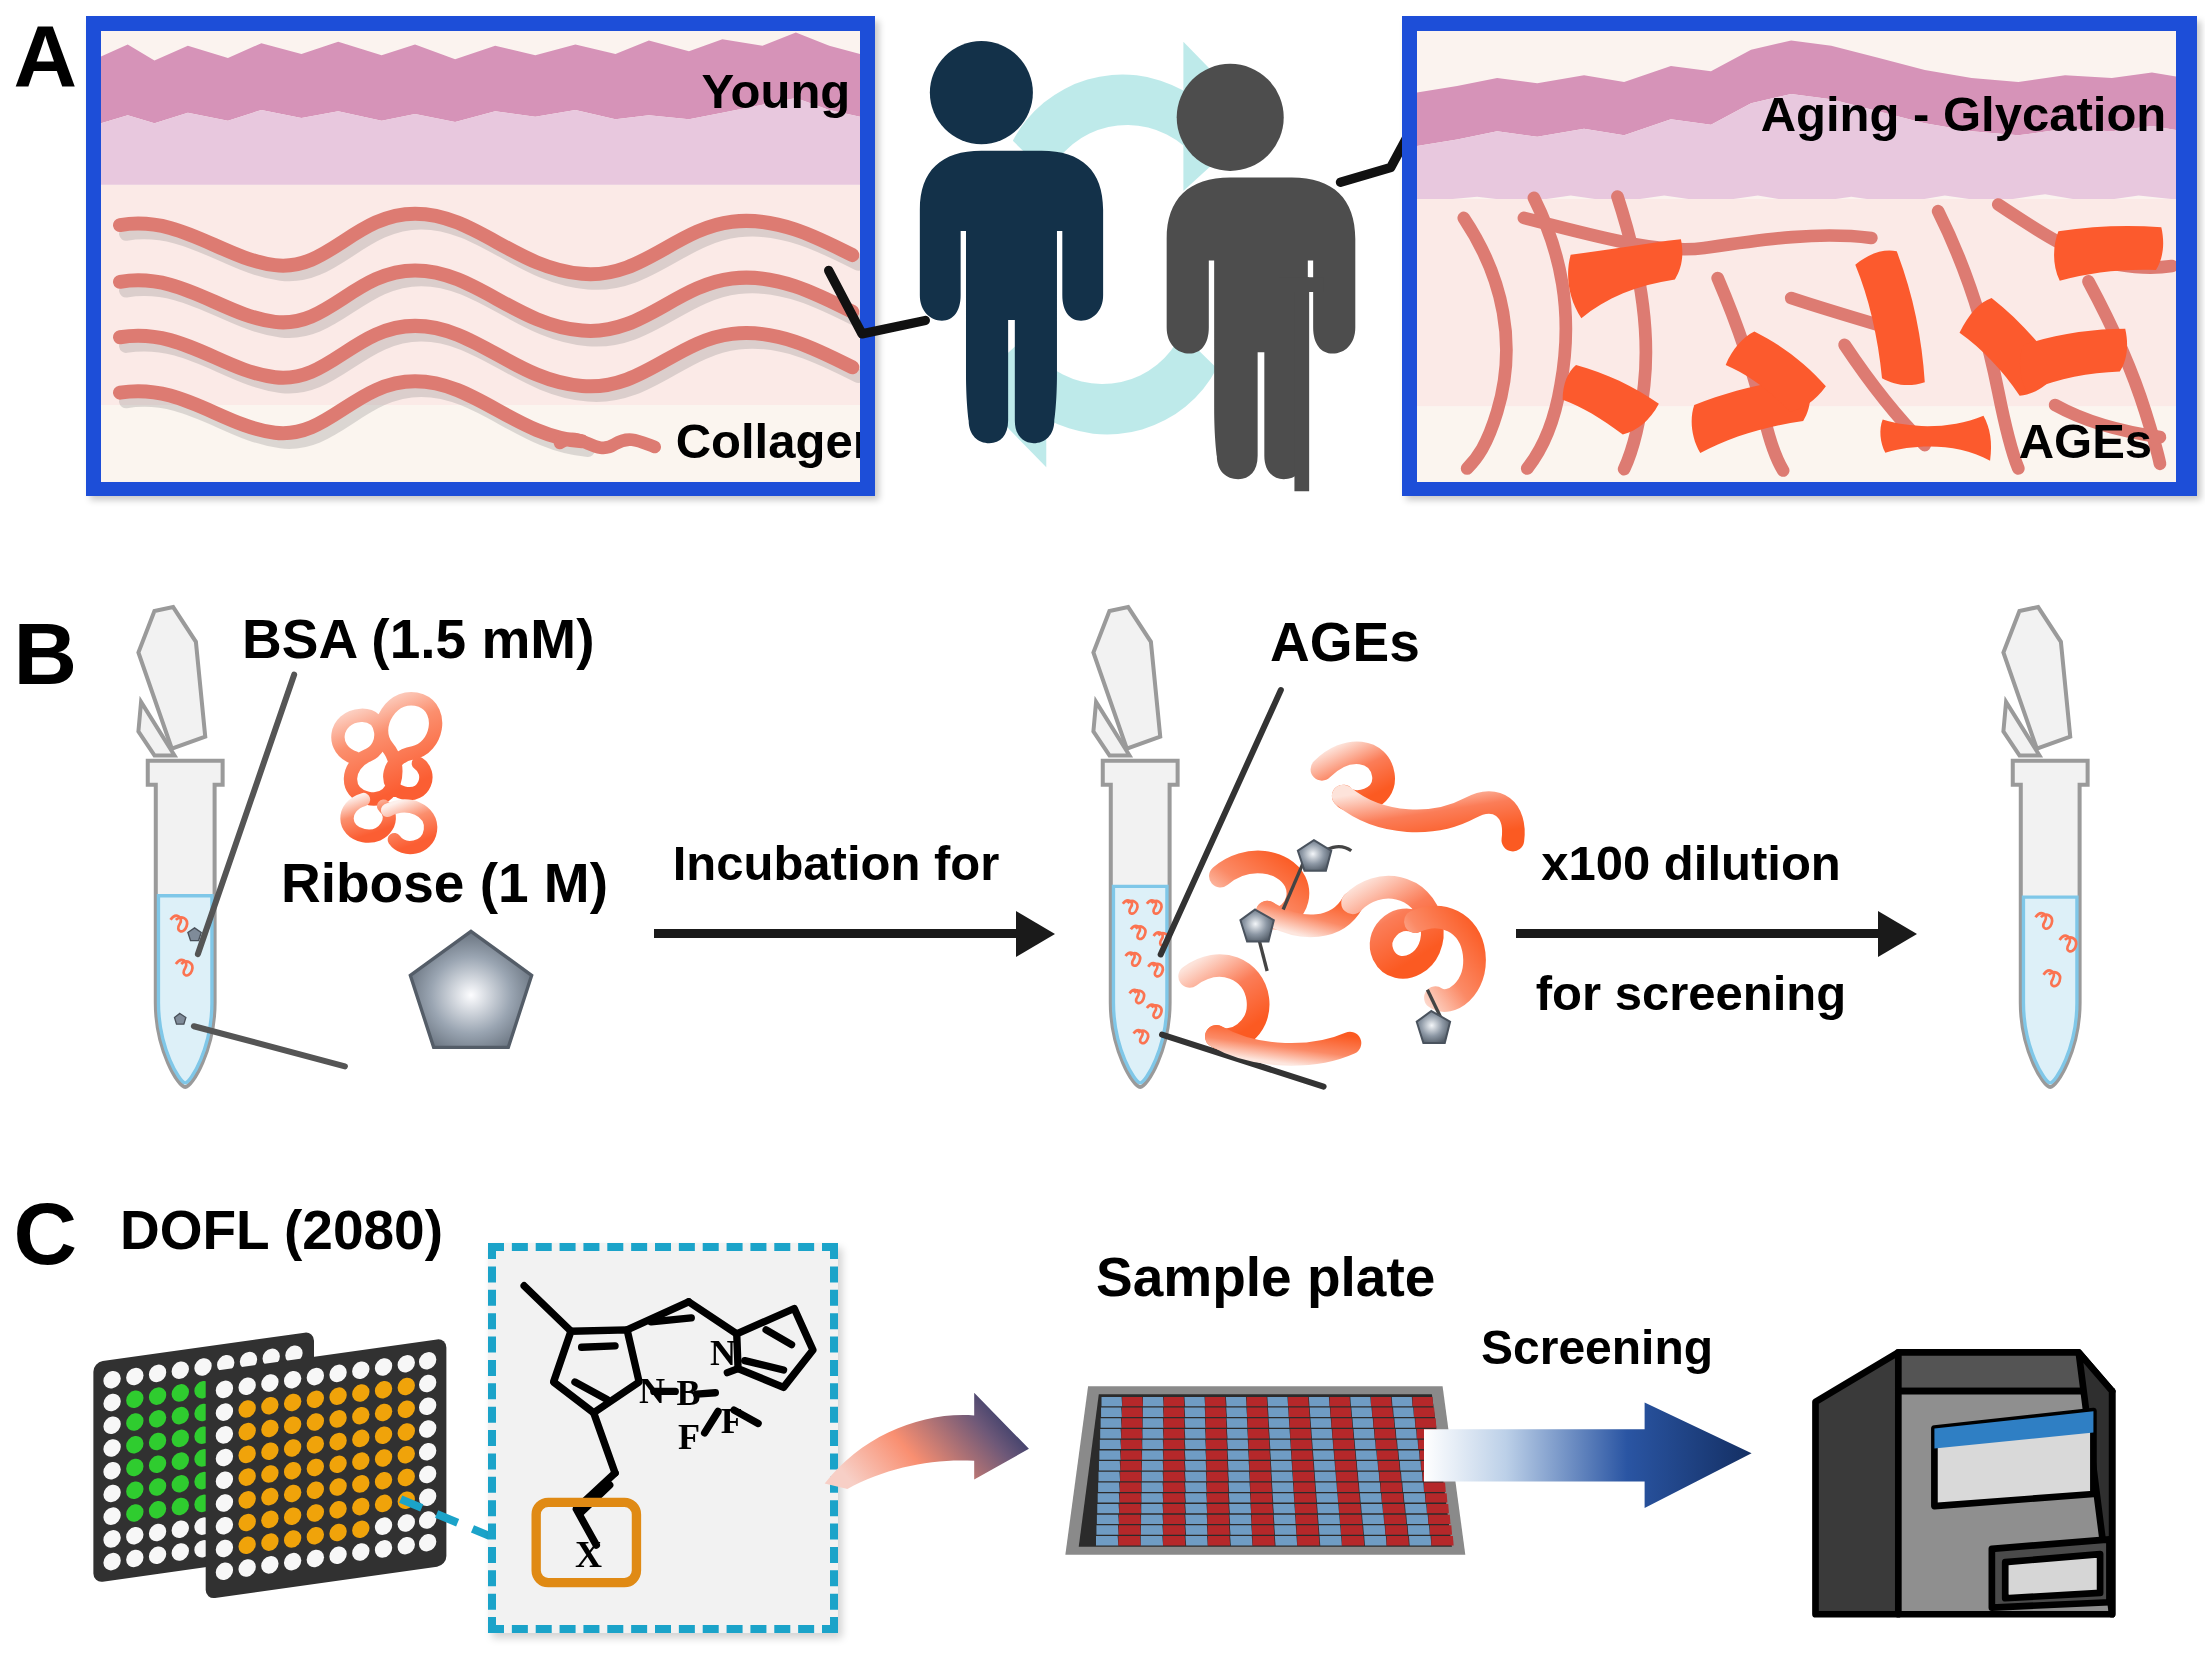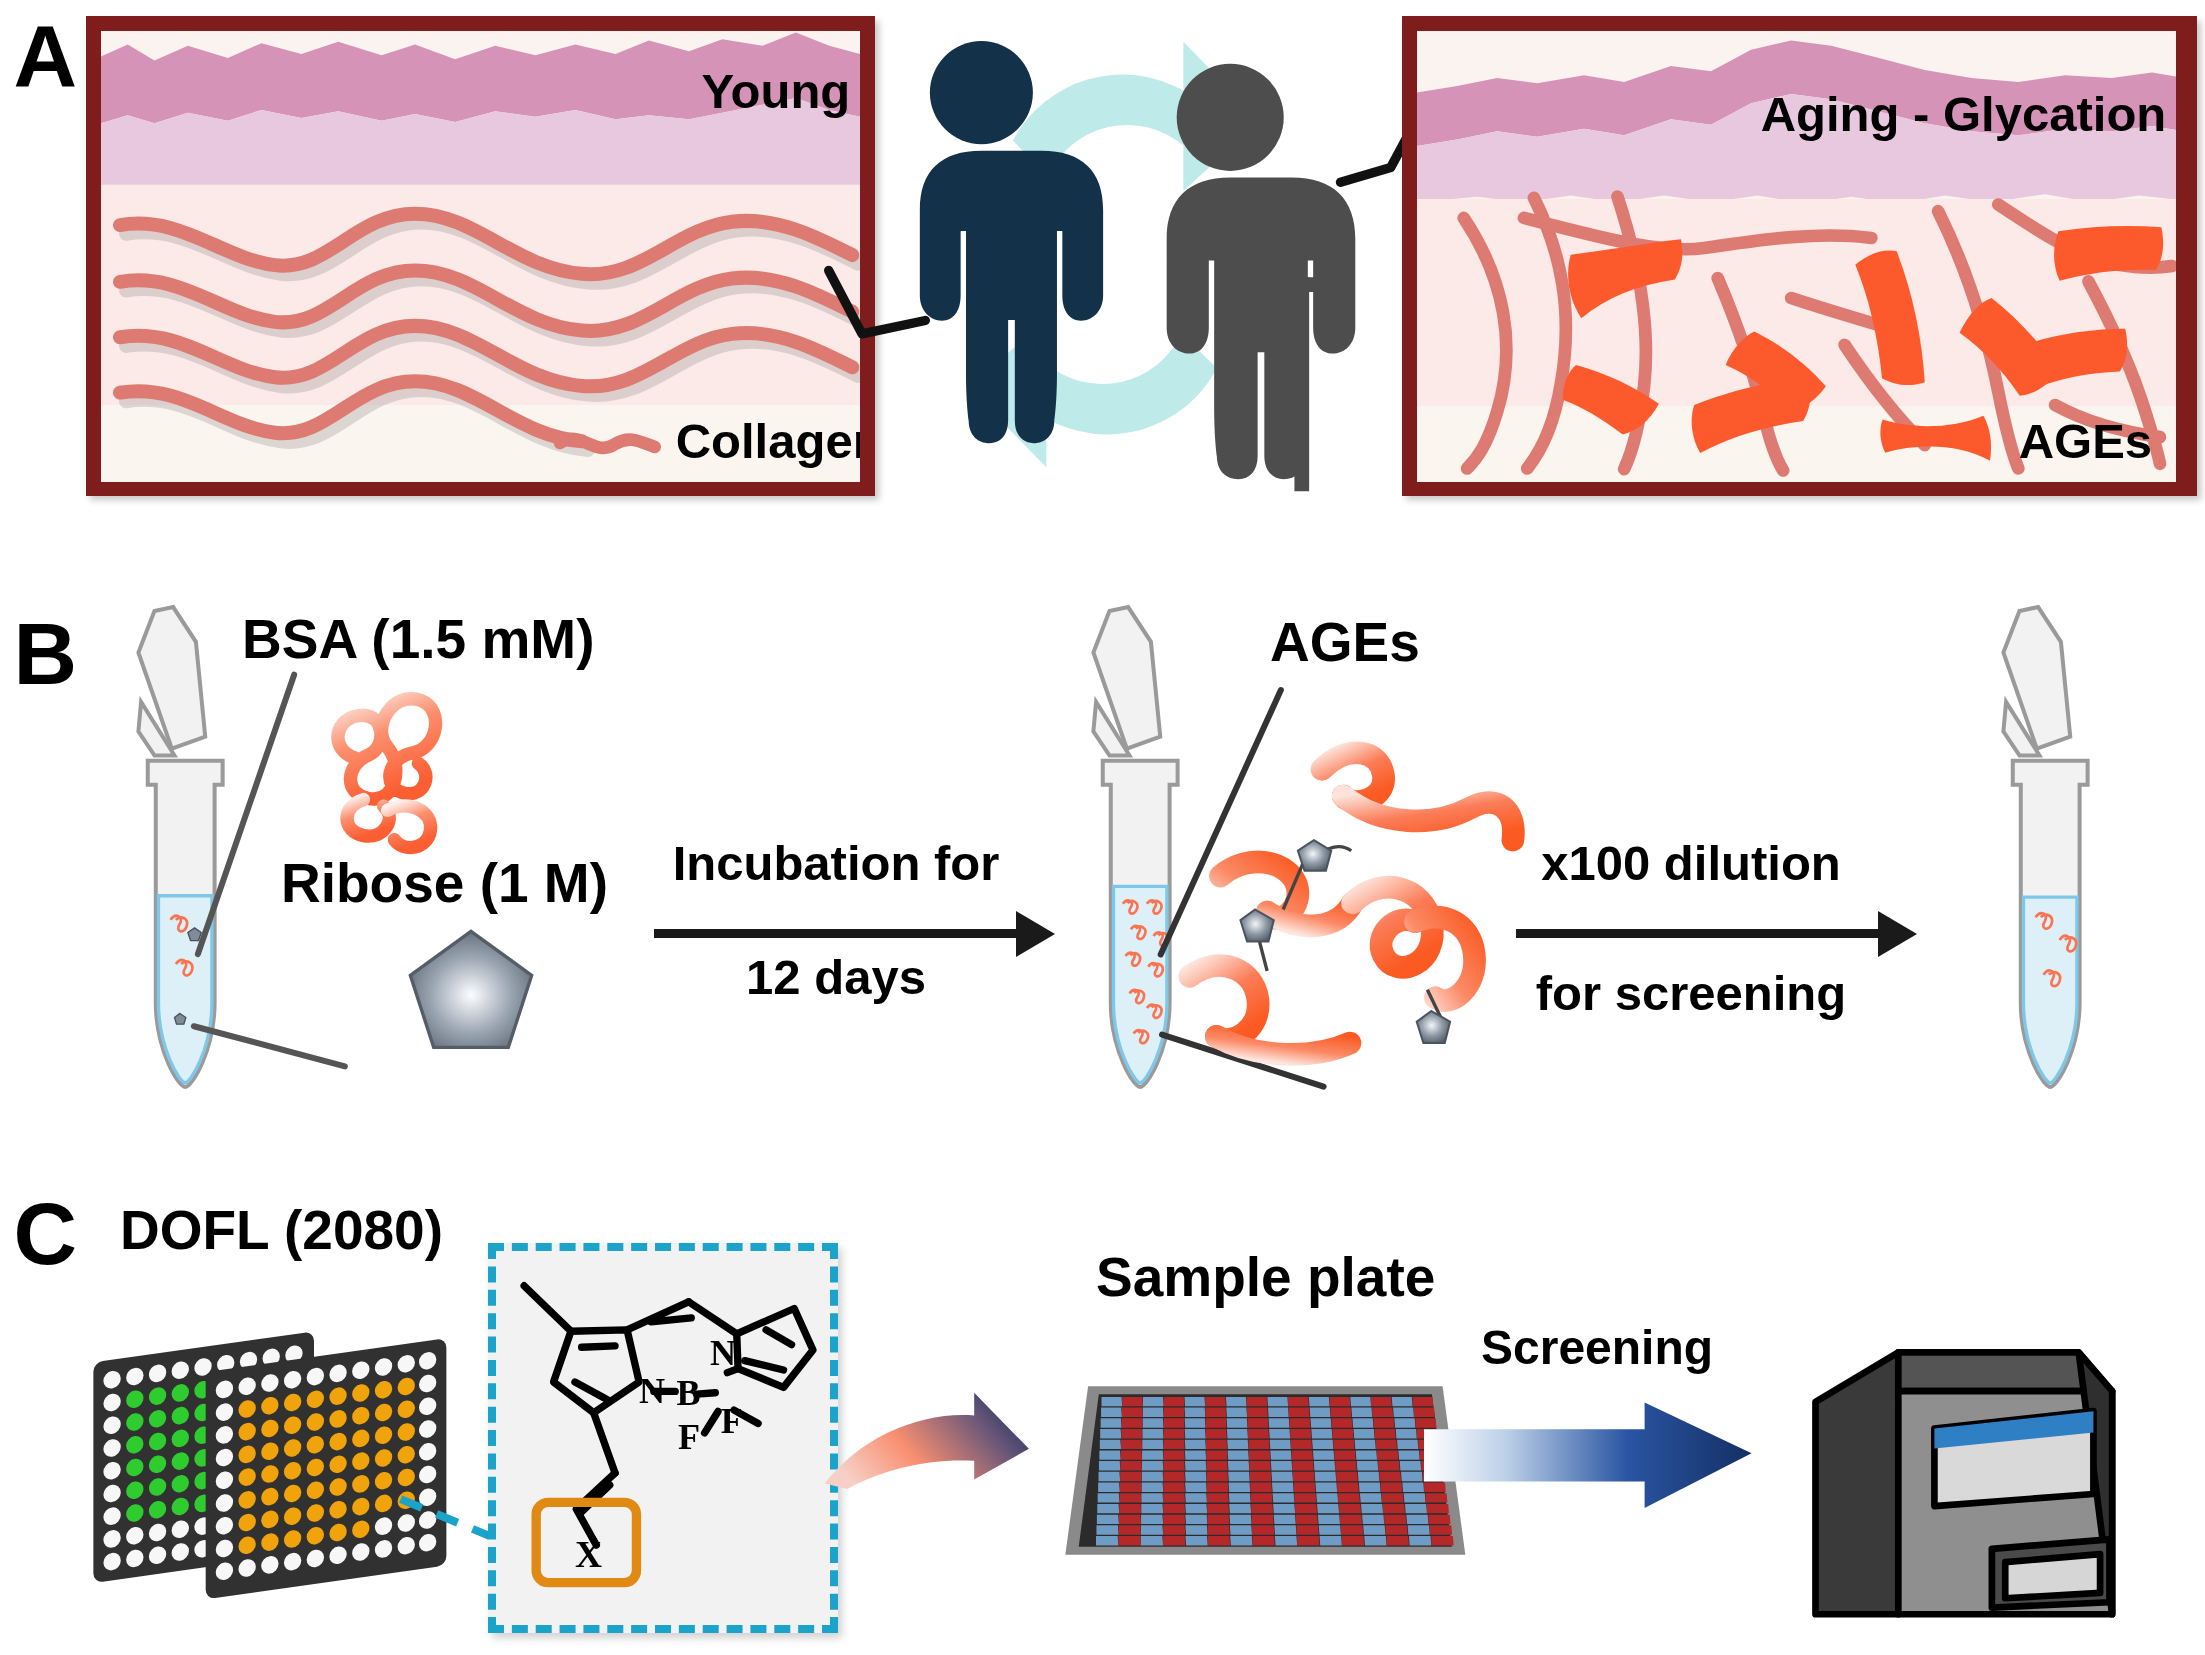--- a/index.html
+++ b/index.html
@@ -5,21 +5,21 @@
   html,body{margin:0;padding:0;background:#ffffff;}
   body{width:2205px;height:1656px;position:relative;overflow:hidden;
        font-family:"Liberation Sans",sans-serif;color:#000;}
   .fig{position:absolute;left:0;top:0;width:2205px;height:1656px;}
   .abs{position:absolute;}
 
   
   .panel-letter{font-weight:bold;font-size:88px;line-height:1;letter-spacing:-1.3px;}
 
   
-  .skin-box{background:#7f1d1d;box-shadow:4px 5.3px 6.7px rgba(0,0,0,.22);}
+  .skin-box{background:#1d4ed8;box-shadow:4px 5.3px 6.7px rgba(0,0,0,.22);}
   .skin-inner{position:absolute;overflow:hidden;background:#fbf3ef;}
   .dermis{position:absolute;left:0;right:0;background:#fbeae7;}
   .hypo{position:absolute;left:0;right:0;bottom:0;background:#fbf5ef;}
   .label-in-box{position:absolute;font-weight:bold;font-size:49px;color:#000;
      line-height:1;white-space:nowrap;}
 
   
   .hdg{font-weight:bold;font-size:55px;line-height:1;white-space:nowrap;}
   .hdg-sm{font-weight:bold;font-size:48px;line-height:1;white-space:nowrap;}
   .arrow-label{font-weight:bold;font-size:49px;line-height:1.02;white-space:nowrap;text-align:center;}
@@ -198,21 +198,20 @@
         <stop offset="55%" stop-color="#9aa5b2"></stop>
         <stop offset="100%" stop-color="#5d6773"></stop>
       </radialGradient>
     </defs>
     <polygon points="105,14 196,80 161,188 49,188 14,80" fill="url(#rg1)" stroke="#545d68" stroke-width="5"></polygon>
   </svg>
 
   <div class="abs arrow-label" style="left:642px;top:839px;width:388px;">Incubation for</div>
   <div class="abs blk-line" style="left:654px;top:929px;width:364px;"></div>
   <div class="abs blk-head" style="left:1016px;top:911px;"></div>
-  <div class="abs arrow-label" style="left:642px;top:953px;width:388px;">12 days</div>
 
   <svg class="abs" style="left:1029px;top:595px;" width="201" height="508" viewBox="0 0 300 760">
     <g stroke="#9a9a9a" stroke-width="6" fill="#f2f2f2">
       <path d="M146,230 L96,86 L120,24 L148,18 L182,70 L196,212 Z"></path>
       <path d="M120,240 L96,204 L100,160 L150,240 Z"></path>
       <path d="M110,248 L222,248 L222,284 L210,284 L210,610 C210,680 176,736 166,736 C156,736 122,680 122,610 L122,284 L110,284 Z"></path>
     </g>
     <path d="M126,436 L206,436 L206,610 C206,678 174,730 166,730 C158,730 126,678 126,610 Z" fill="#ddf0f8" stroke="#7fc7e8" stroke-width="5"></path>
     <g fill="none" stroke="#fb7351" stroke-width="4">
       <path d="M140,462 c7,-10 18,-3 12,5 c-7,10 5,14 9,3 c4,-10 -7,-16 -14,-9"></path>

